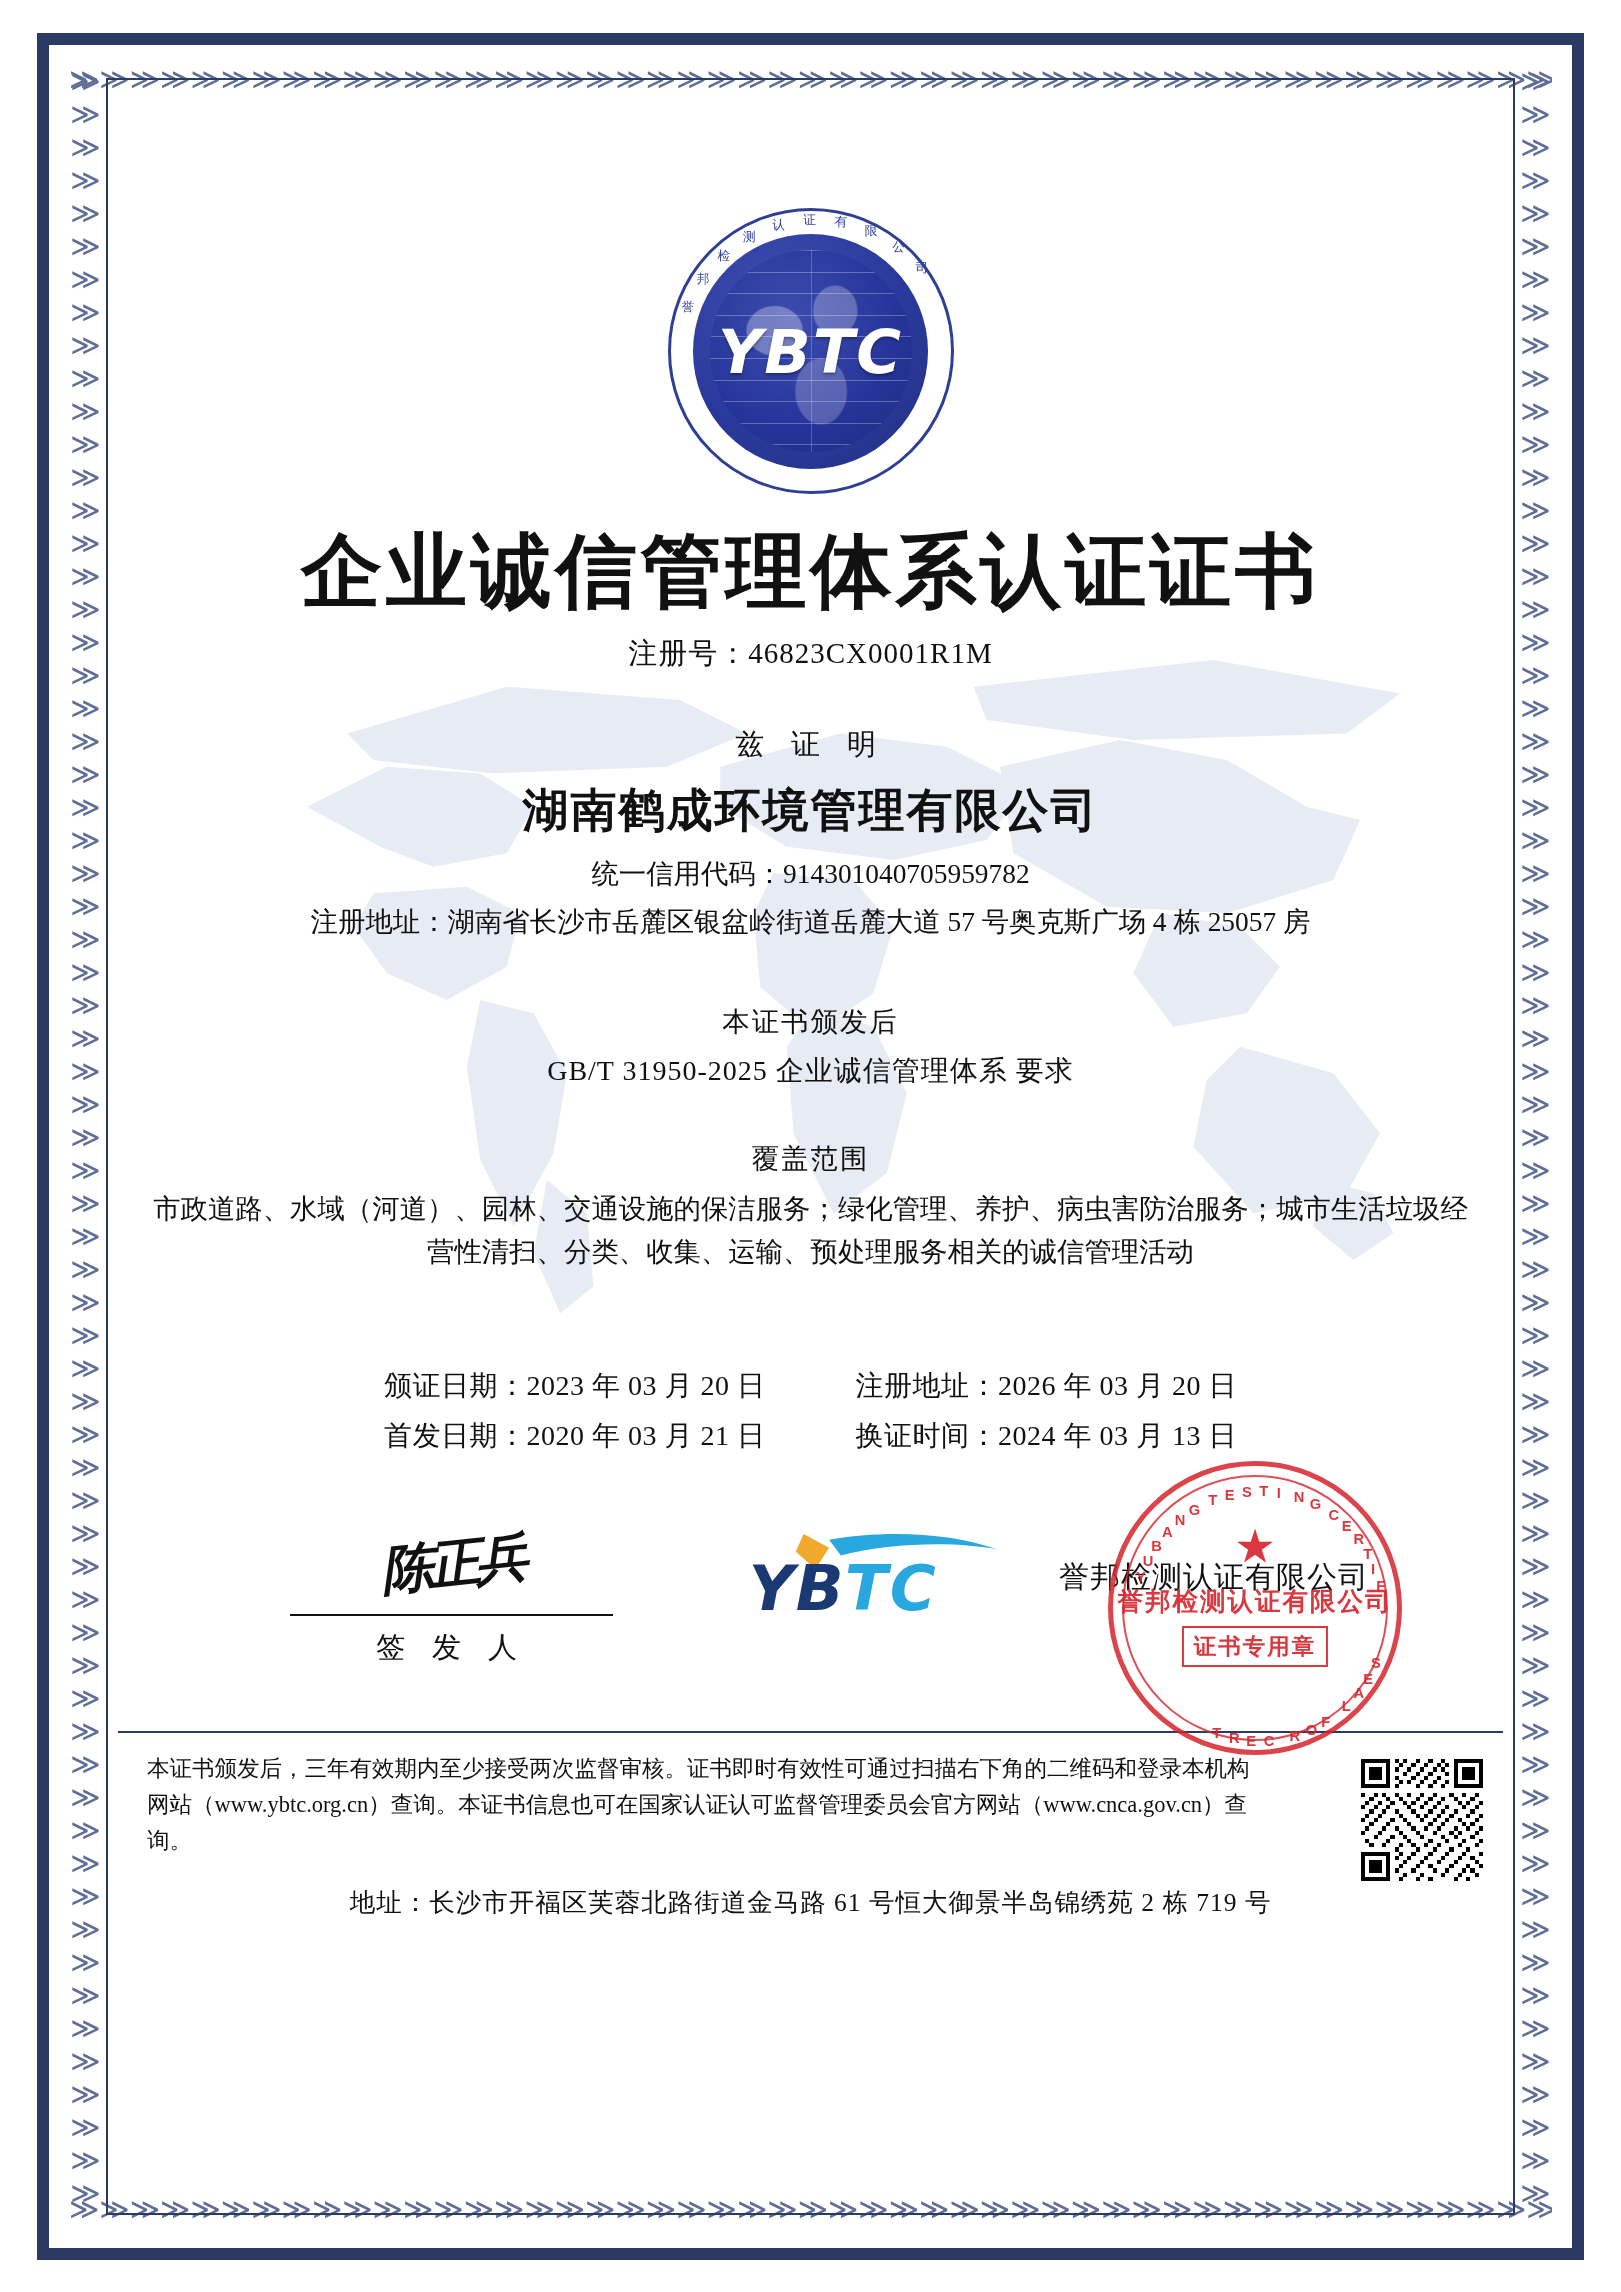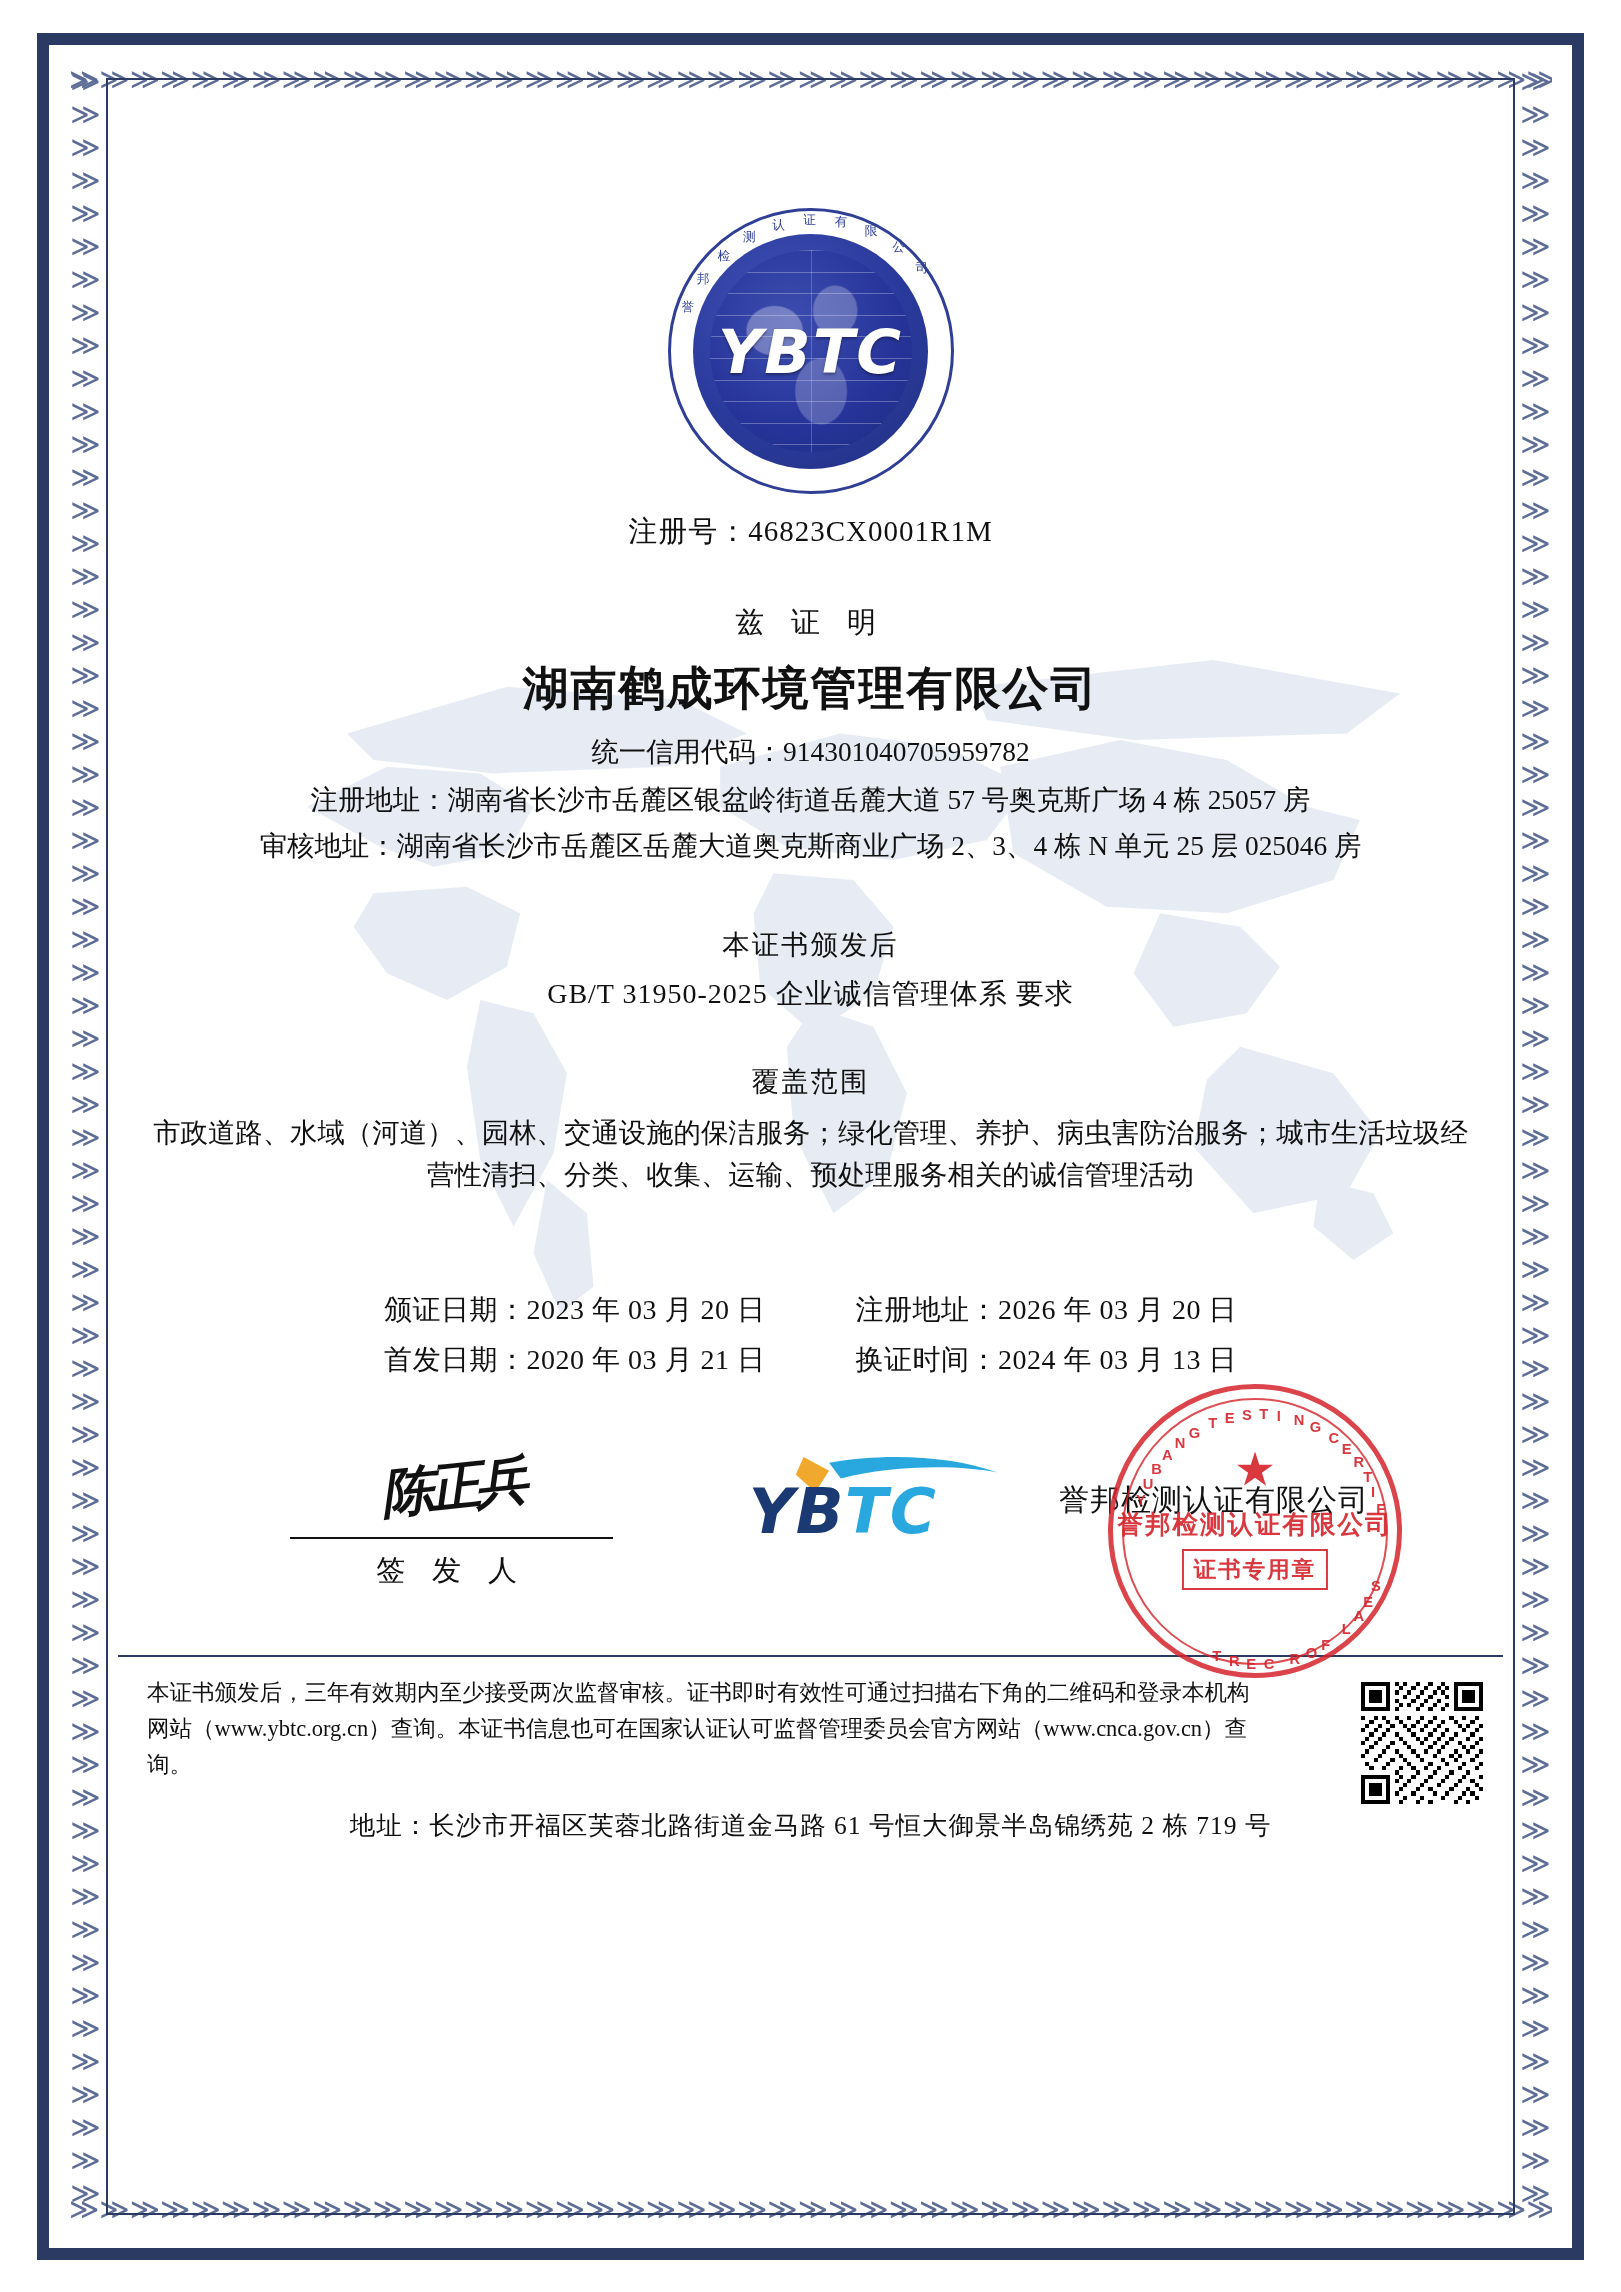--- a/index.html
+++ b/index.html
@@ -448,34 +448,34 @@
         <span style="transform:rotate(23deg) translate(0,-139px) rotate(-23deg);">限</span>
         <span style="transform:rotate(36deg) translate(0,-139px) rotate(-36deg);">公</span>
         <span style="transform:rotate(49deg) translate(0,-139px) rotate(-49deg);">司</span>
       </div>
       <div class="seal-inner">
         <div class="seal-globe"></div>
         <div class="seal-ybtc">YBTC</div>
       </div>
     </div>
 
+    <div class="cert-title">企业诚信管理体系认证证书</div>
 
     <div class="reg-no">
       <span>注册号：</span><span>46823CX0001R1M</span>
     </div>
 
     <div class="hereby">兹 证 明</div>
 
     <div class="company">湖南鹤成环境管理有限公司</div>
 
     <div class="credit-code">统一信用代码：914301040705959782</div>
 
     <div class="addr-line">注册地址：湖南省长沙市岳麓区银盆岭街道岳麓大道 57 号奥克斯广场 4 栋 25057 房</div>
 
-    <div class="addr-block">审核地址：湖南省长沙市岳麓区岳麓大道奥克斯商业广场 2、3、4 栋 N 单元 25 层 025046 房</div>
 
     <div class="conform-label">本证书颁发后</div>
     <div class="standard">GB/T 31950-2025 企业诚信管理体系 要求</div>
 
     <div class="scope-label">覆盖范围</div>
     <div class="scope-text">市政道路、水域（河道）、园林、交通设施的保洁服务；绿化管理、养护、病虫害防治服务；城市生活垃圾经营性清扫、分类、收集、运输、预处理服务相关的诚信管理活动</div>
 
     <div class="dates">
       <div class="date-col">
         <div>

